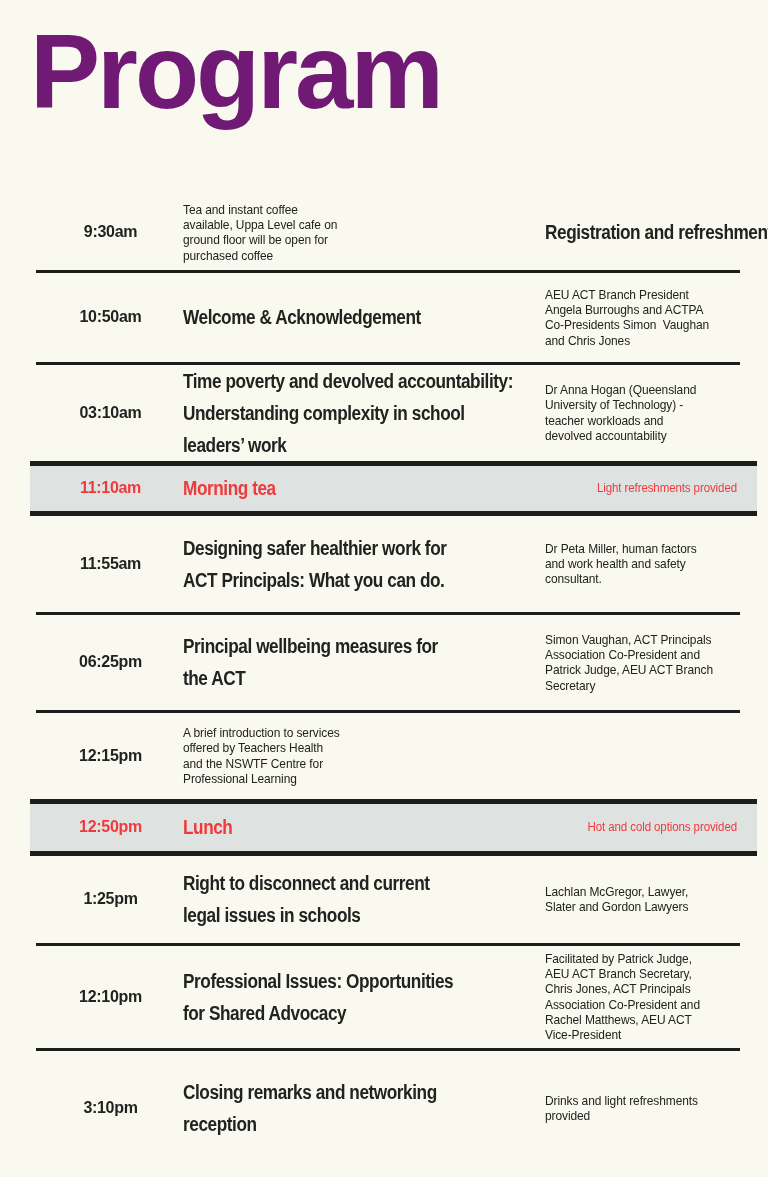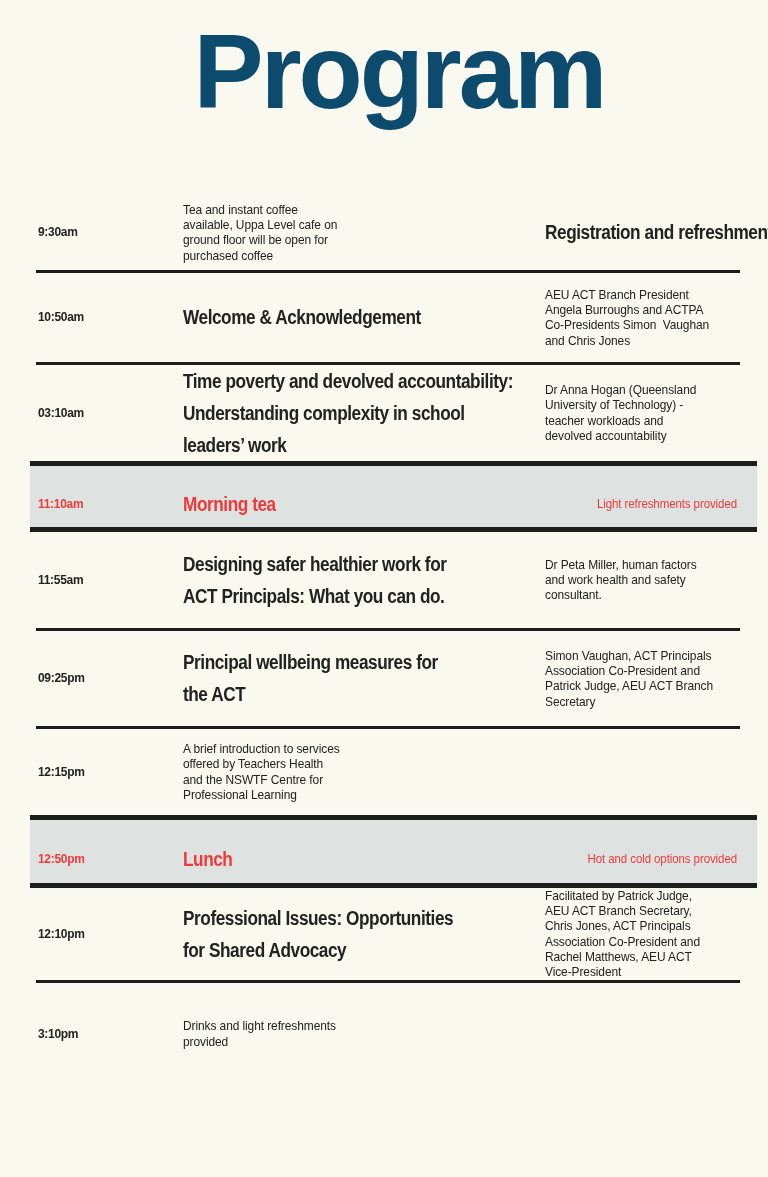--- a/index.html
+++ b/index.html
@@ -11,22 +11,21 @@
     overflow: hidden;
   }
   .page { position: relative; width: 768px; height: 1177px; }
 
   h1.page-title {
     margin: 22px 0 0 30px;
     font-size: 105px;
     line-height: 0.95;
     font-weight: 700;
     letter-spacing: -3px;
-    color: #0c4a6e;
-    text-align: center;
+    color: #701a75;
   }
 
   .schedule { margin: 73px 28px 0 36px; }
 
   .row {
     display: grid;
     grid-template-columns: 147px 362px 1fr;
     align-items: center;
     border-bottom: 3px solid #1b1e1b;
   }
@@ -42,30 +41,31 @@
   .row:nth-child(10) { min-height: 102px; }
   .row:nth-child(11) { min-height: 73px; margin-top: 21px; }
 
   .row.pre-highlight, .row.last-row { border-bottom: none; }
 
   .row.highlight {
     background: #dee2e0;
     border-top: 5px solid #1b1e1b;
     border-bottom: 5px solid #1b1e1b;
     margin: 0 -17px 0 -6px;
-    padding: 16px 20px 0 6px;
+    padding: 0 20px 0 6px;
   }
 
   .cell { min-width: 0; }
 
   .time {
-    font-size: 12px;
+    font-size: 16px;
     font-weight: 700;
     letter-spacing: -0.3px;
     padding-left: 2px;
+    text-align: center;
   }
 
   .title-inner {
     font-size: 20px;
     font-weight: 700;
     letter-spacing: -0.5px;
     line-height: 1.6;
     white-space: pre;
     transform: scaleX(0.86);
     transform-origin: left center;
@@ -152,21 +152,21 @@
       <div class="title-inner">Designing safer healthier work for
 ACT Principals: What you can do.</div>
     </div>
     <div class="cell notes">
       <div class="notes-inner">Dr Peta Miller, human factors
 and work health and safety
 consultant.</div>
     </div>
   </div>
       <div class="row">
-    <div class="cell time">09:25pm</div>
+    <div class="cell time">06:25pm</div>
     <div class="cell title">
       <div class="title-inner">Principal wellbeing measures for
 the ACT</div>
     </div>
     <div class="cell notes">
       <div class="notes-inner">Simon Vaughan, ACT Principals
 Association Co-President and
 Patrick Judge, AEU ACT Branch
 Secretary</div>
     </div>
@@ -180,38 +180,53 @@
 Professional Learning</div>
     </div>
   </div>
       <div class="row highlight">
     <div class="cell time">12:50pm</div>
     <div class="cell title">
       <div class="title-inner">Lunch</div>
     </div>
     <div class="cell notes">
       <div class="notes-inner">Hot and cold options provided</div>
+    </div>
+  </div>
+      <div class="row">
+    <div class="cell time">1:25pm</div>
+    <div class="cell title">
+      <div class="title-inner">Right to disconnect and current
+legal issues in schools</div>
+    </div>
+    <div class="cell notes">
+      <div class="notes-inner">Lachlan McGregor, Lawyer,
+Slater and Gordon Lawyers</div>
     </div>
   </div>
       <div class="row">
     <div class="cell time">12:10pm</div>
     <div class="cell title">
       <div class="title-inner">Professional Issues: Opportunities
 for Shared Advocacy</div>
     </div>
     <div class="cell notes">
       <div class="notes-inner">Facilitated by Patrick Judge,
 AEU ACT Branch Secretary,
 Chris Jones, ACT Principals
 Association Co-President and
 Rachel Matthews, AEU ACT
 Vice-President</div>
     </div>
   </div>
       <div class="row last-row">
     <div class="cell time">3:10pm</div>
+    <div class="cell title">
+      <div class="title-inner">Closing remarks and networking
+reception</div>
+    </div>
     <div class="cell notes">
       <div class="notes-inner">Drinks and light refreshments
 provided</div>
     </div>
   </div>
     </div>
 </div>
 
 </body></html>

